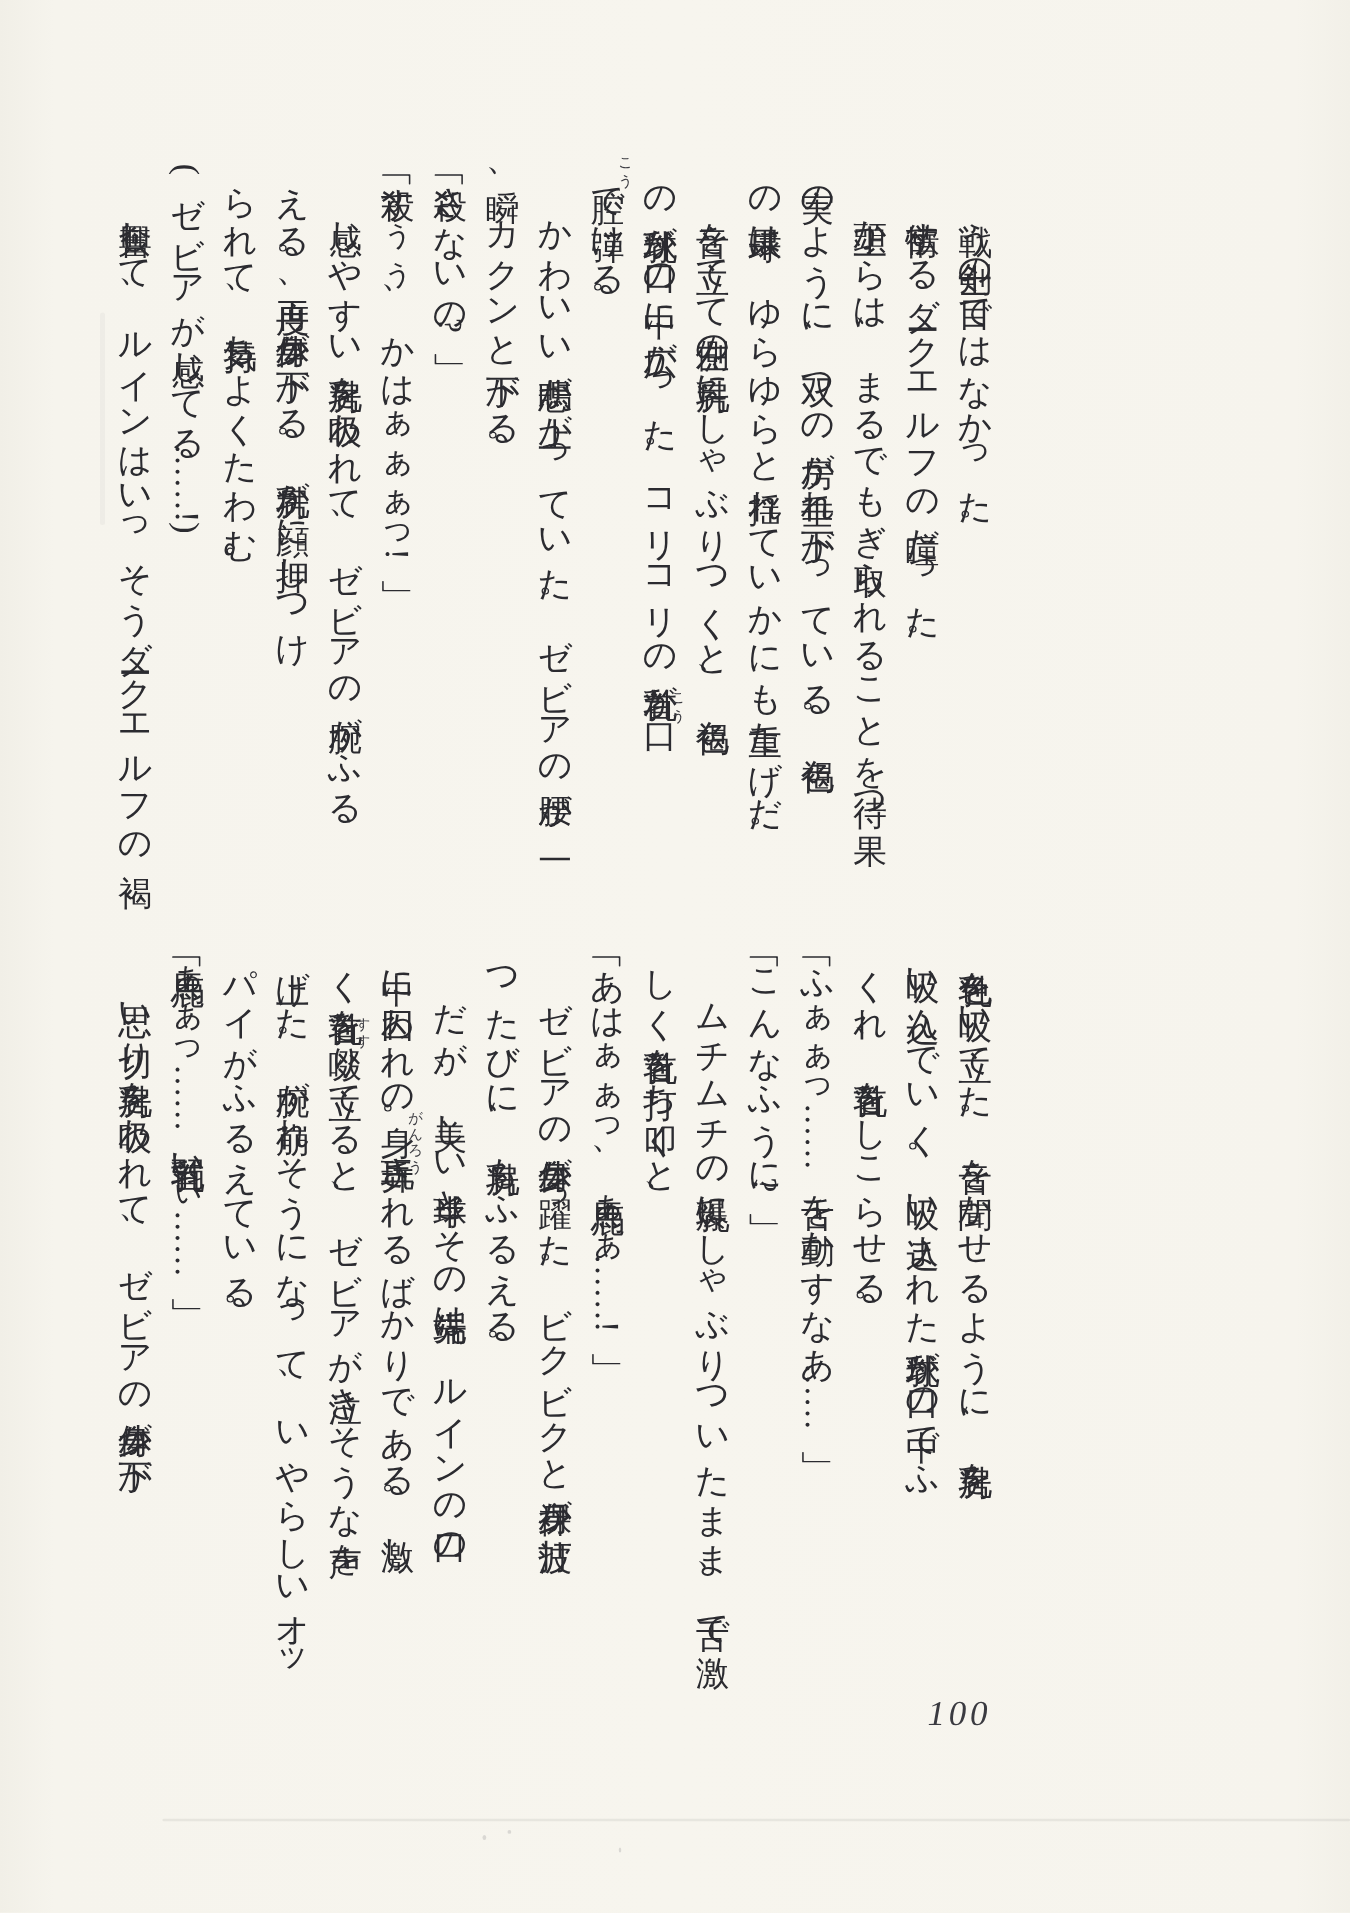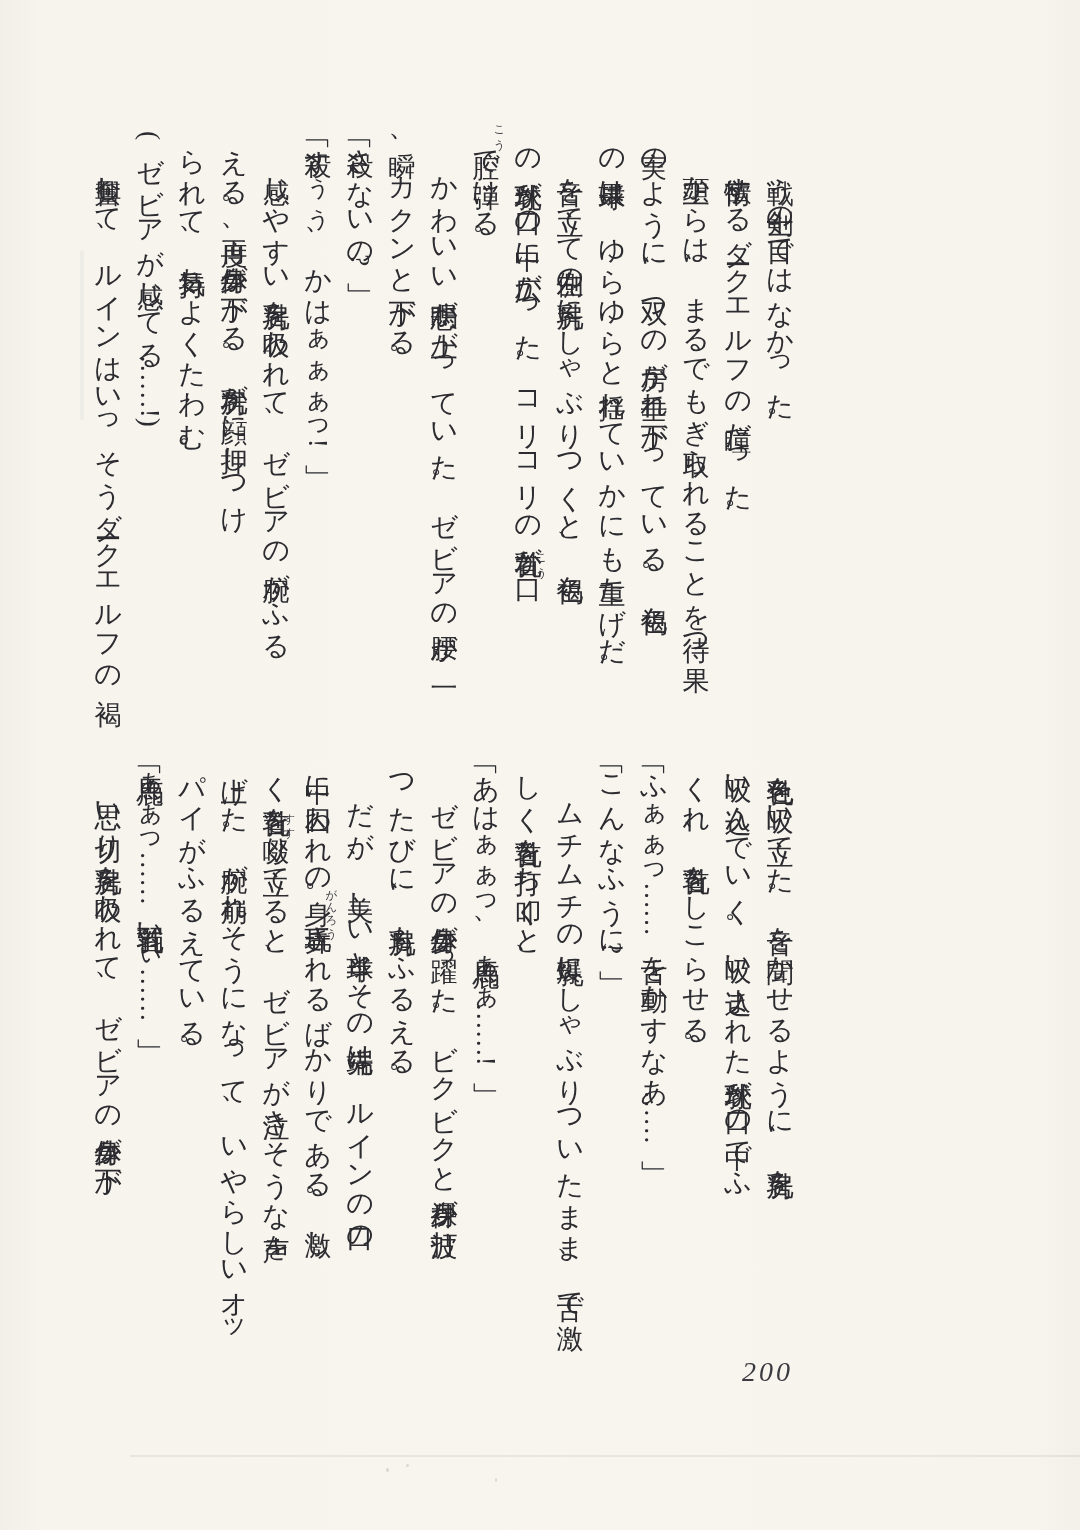--- a/index.html
+++ b/index.html
@@ -116,21 +116,21 @@
       <p class="line">つたびに、乳房もふるえる。</p>
       <p class="line indent">だが、美しい半球とその先端は、ルインの口の</p>
       <p class="line">中に囚われの身。<span class="rb">玩弄<span class="rt">がんろう</span></span>されるばかりである。激し</p>
       <p class="line">く乳首を<span class="rb">啜<span class="rt">すす</span></span>り立てると、ゼビアが泣きそうな声を</p>
       <p class="line">上げた。腕が崩れそうになって、いやらしいオッ</p>
       <p class="line">パイがふるえている。</p>
       <p class="line">「馬鹿ぁぁっ……乳首弱いぃ……」</p>
       <p class="line indent">思い切り乳房を吸われて、ゼビアの身体が下が</p>
     </section>
 
-  <div class="page-number">200</div>
+  <div class="page-number">100</div>
 
   <div class="scan-line"></div>
   <span class="speck s1"></span>
   <span class="speck s2"></span>
   <span class="speck s3"></span>
   <div class="edge-smudge"></div>
 
 </div>
 
 </body></html>

